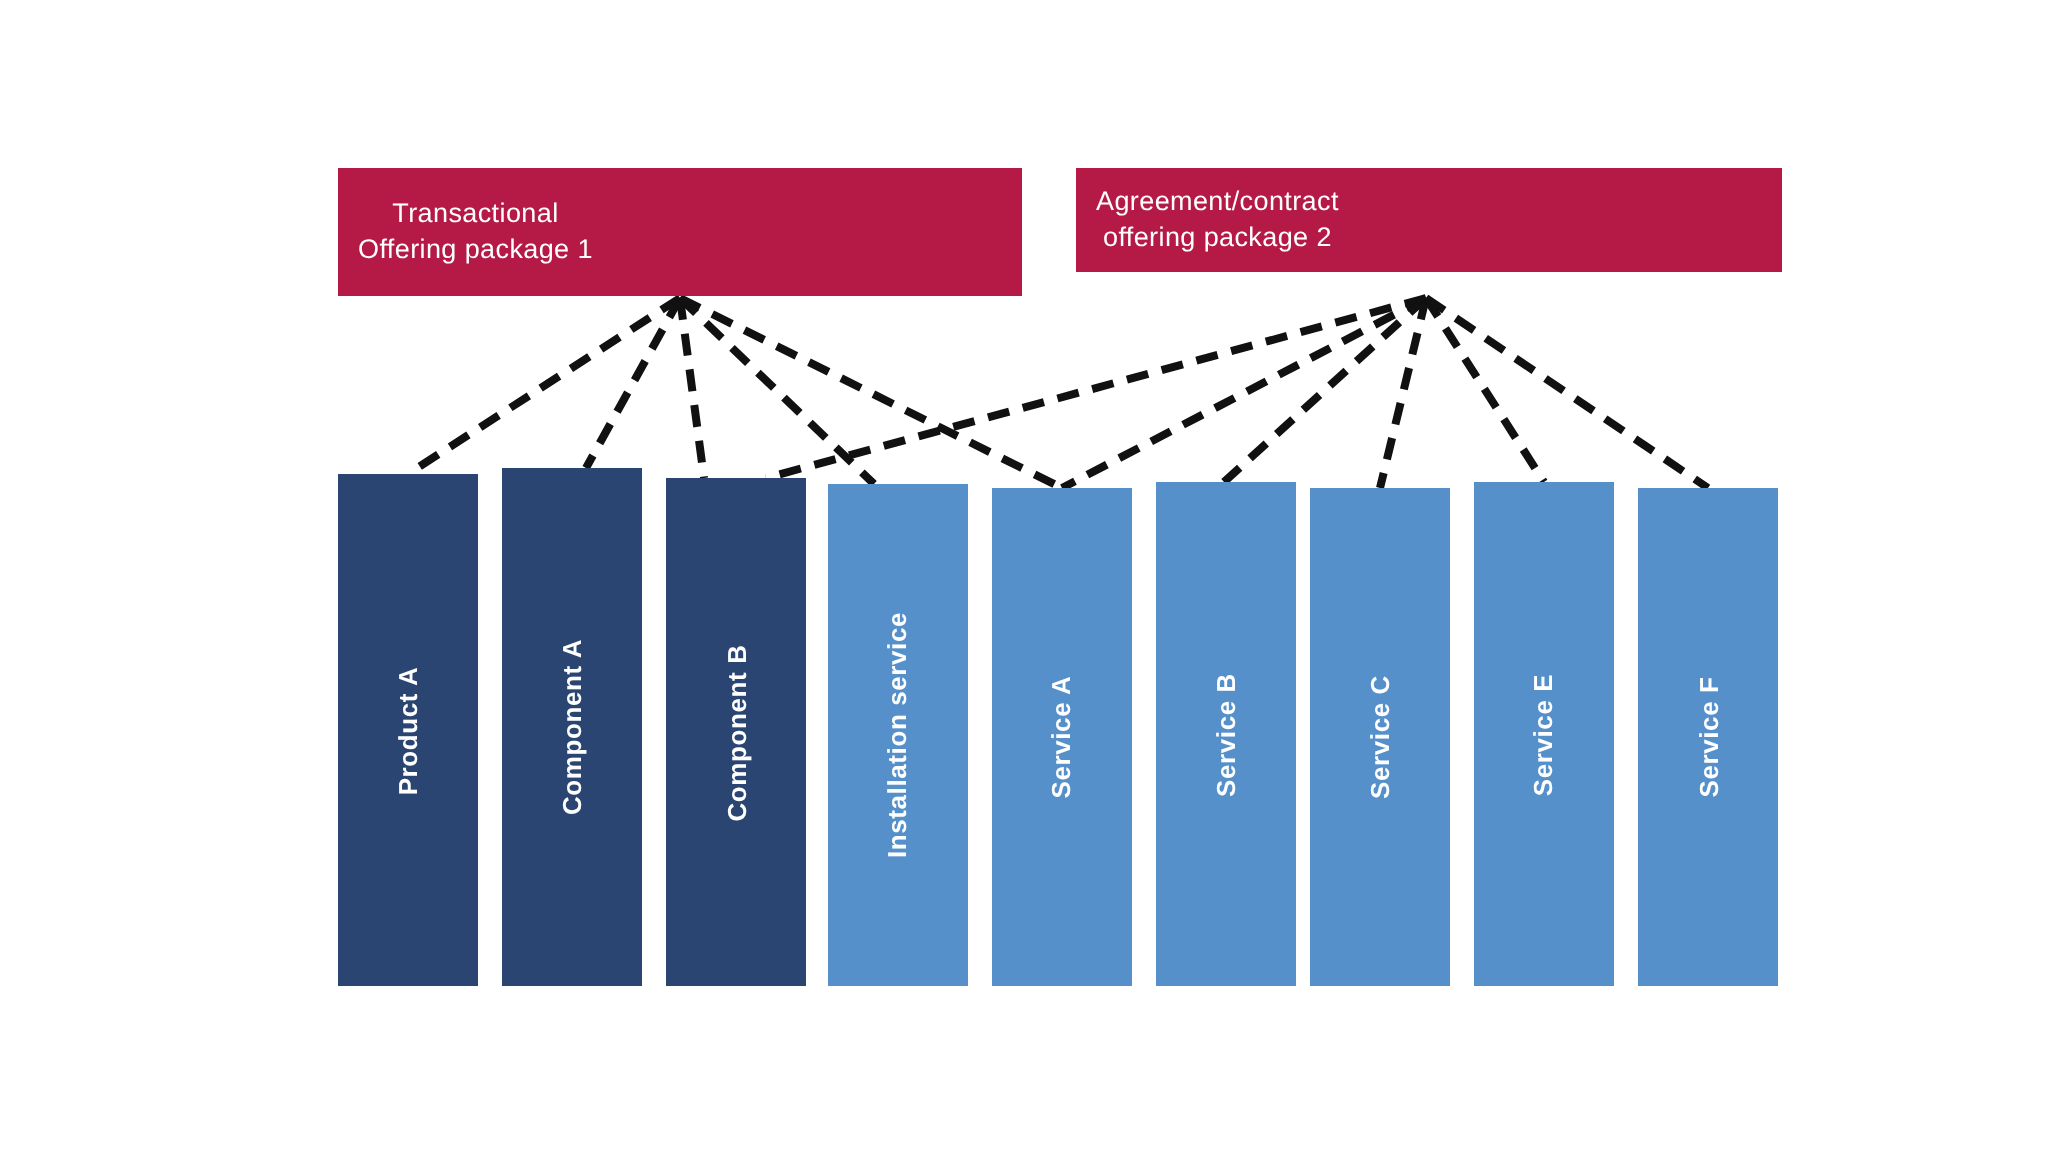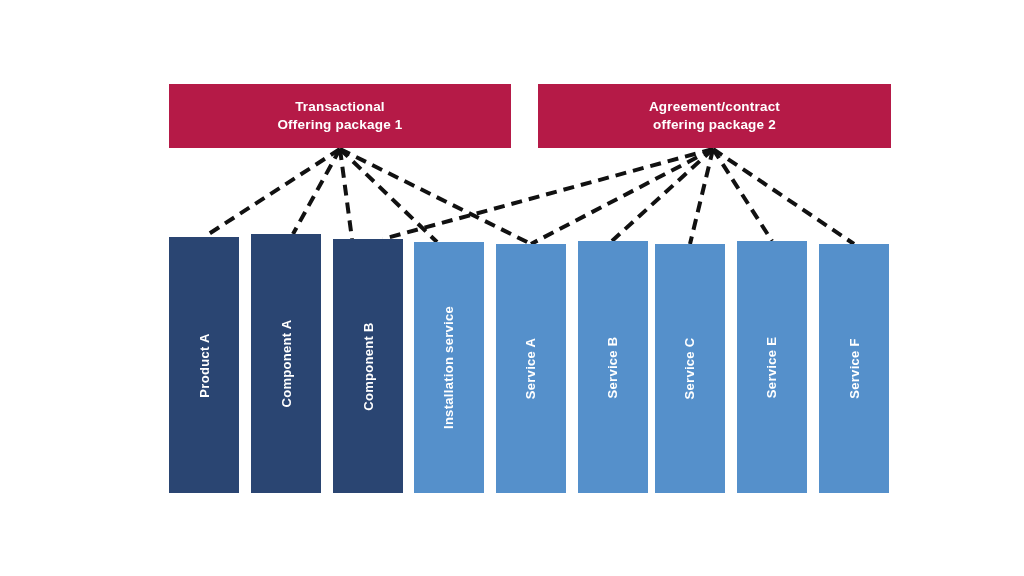--- a/index.html
+++ b/index.html
@@ -24,24 +24,24 @@
     left: 0;
     top: 0;
     width: 1024px;
     height: 576px;
     pointer-events: none;
   }
   .package-box {
     position: absolute;
     display: flex;
     align-items: center;
-    justify-content: center;
+    justify-content: flex-start;
     text-align: center;
     color: #ffffff;
-    font-weight: bold;
+    font-weight: normal;
     font-size: 13.5px;
     line-height: 1.35;
     letter-spacing: 0.2px;
     box-sizing: border-box;
     padding: 4px 10px;
   }
   .package-label {
     white-space: pre-line;
   }
   .bar {
@@ -77,21 +77,21 @@
       <line x1="713" y1="149" x2="612" y2="241" stroke="#111111" stroke-width="4" stroke-dasharray="11 7" stroke-linecap="butt"></line>
       <line x1="713" y1="149" x2="690" y2="244" stroke="#111111" stroke-width="4" stroke-dasharray="11 7" stroke-linecap="butt"></line>
       <line x1="713" y1="149" x2="772" y2="241" stroke="#111111" stroke-width="4" stroke-dasharray="11 7" stroke-linecap="butt"></line>
       <line x1="713" y1="149" x2="854" y2="244" stroke="#111111" stroke-width="4" stroke-dasharray="11 7" stroke-linecap="butt"></line>
     </svg>
   <div id="packages-layer">
       <div class="package-box" style="left: 169px; top: 84px; width: 342px; height: 64px; background: rgb(181, 26, 71);">
         <div class="package-label">Transactional
 Offering package 1</div>
       </div>
-      <div class="package-box" style="left: 538px; top: 84px; width: 353px; height: 64px; background: rgb(181, 26, 71);">
+      <div class="package-box" style="left: 538px; top: 84px; width: 353px; height: 52px; background: rgb(181, 26, 71);">
         <div class="package-label">Agreement/contract
 offering package 2</div>
       </div>
     </div>
   <div id="bars-layer">
       <div class="bar" style="left: 169px; top: 237px; width: 70px; height: 256px; background: rgb(42, 69, 114);">
         <span class="bar-label">Product A</span>
       </div>
       <div class="bar" style="left: 251px; top: 234px; width: 70px; height: 259px; background: rgb(42, 69, 114);">
         <span class="bar-label">Component A</span>

